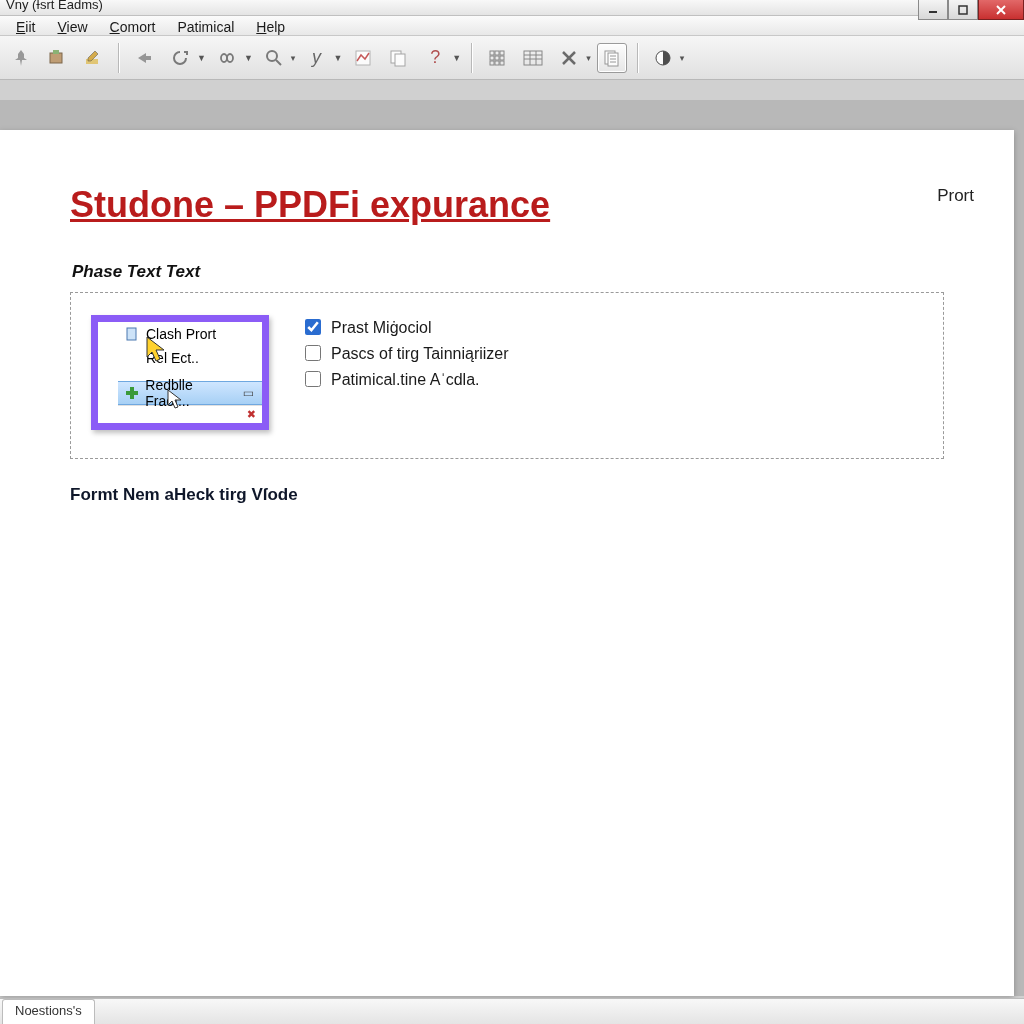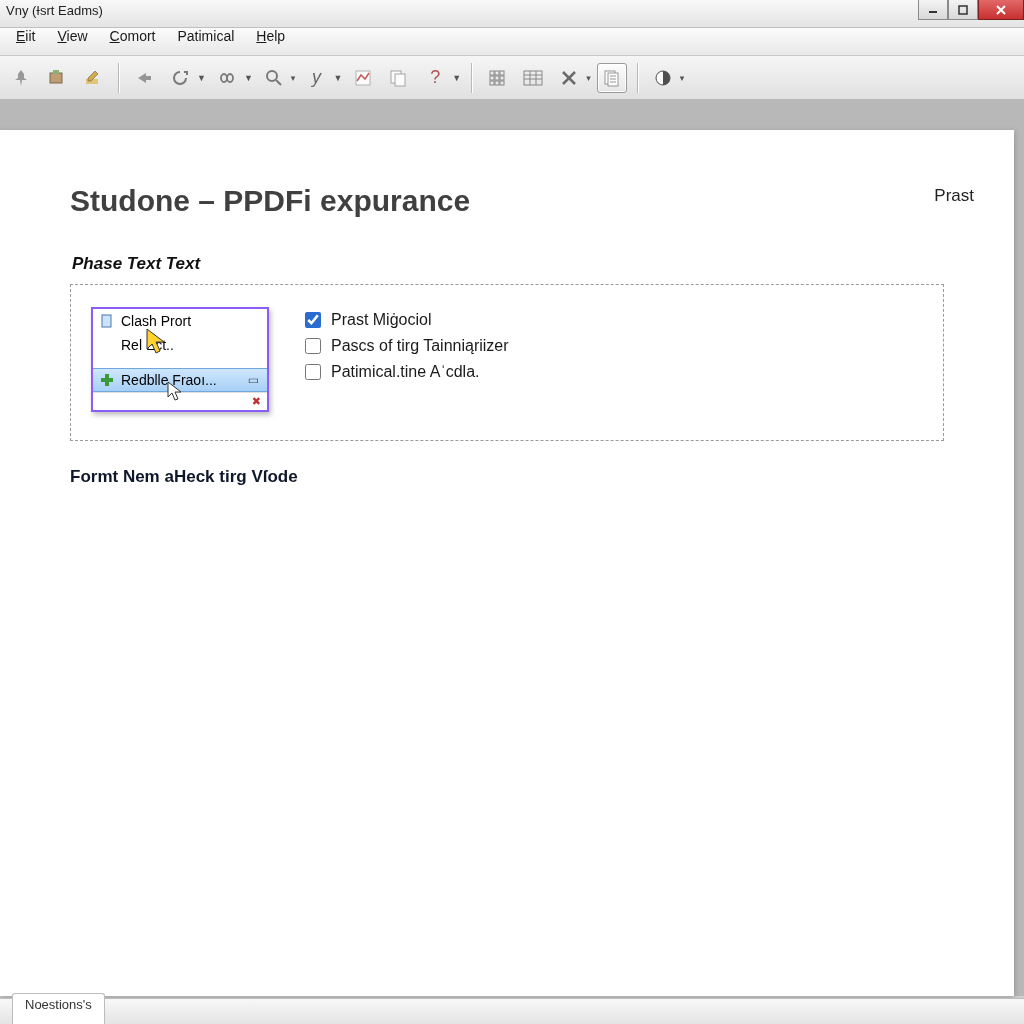--- a/index.html
+++ b/index.html
@@ -1,62 +1,62 @@
 <!DOCTYPE html>
 <html><head>
 <meta charset="utf-8">
 <style>
 * { margin:0; padding:0; box-sizing:border-box; font-family:"Segoe UI",Tahoma,sans-serif; }
 body { width:1024px; height:1024px; overflow:hidden; background:#d0d0d0; }
 
 
-.titlebar { height:28px; background:linear-gradient(#f8f8f8,#e4e4e4); border-bottom:1px solid #c0c0c0; display:flex; align-items:center; padding:0 0 6px 6px; font-size:13px; color:#222; position:relative; }
+.titlebar { height:16px; background:linear-gradient(#f8f8f8,#e4e4e4); border-bottom:1px solid #c0c0c0; display:flex; align-items:center; padding:0 0 6px 6px; font-size:13px; color:#222; position:relative; }
 .titlebar .controls { position:absolute; right:0; top:0; display:flex; height:20px; }
 .titlebar .wbtn { width:30px; height:20px; border:1px solid #8a8a8a; border-top:none; background:linear-gradient(#f4f4f4,#d8d8d8); display:flex; align-items:center; justify-content:center; font-size:11px; }
 .titlebar .wbtn.close { background:linear-gradient(#e26868,#c83030); color:#fff; width:46px; border-color:#7a2020; }
 
 
-.menubar { height:28px; background:linear-gradient(#fbfbfb,#e8e8e8); border-bottom:1px solid #c8c8c8; display:flex; align-items:flex-end; padding:8px 6px; font-size:14px; color:#1a1a1a; }
+.menubar { height:20px; background:linear-gradient(#fbfbfb,#e8e8e8); border-bottom:1px solid #c8c8c8; display:flex; align-items:flex-start; padding:0 6px; font-size:14px; color:#1a1a1a; }
 .menubar .mitem { padding:3px 12px 3px 10px; cursor:default; }
 .menubar .mitem .u { text-decoration:underline; }
 
 
 .toolbar { height:44px; background:linear-gradient(#f6f6f6,#e0e0e0); border-bottom:1px solid #b8b8b8; display:flex; align-items:center; padding:0 6px; gap:6px; }
 .tbtn { width:30px; height:30px; display:flex; align-items:center; justify-content:center; color:#555; border:1px solid transparent; border-radius:3px; }
 .tbtn.framed { border:1px solid #9a9a9a; background:linear-gradient(#fdfdfd,#e6e6e6); box-shadow:inset 0 0 0 1px #fff; }
 .tbtn svg, .tbtn .glyph { opacity:.85; }
 .tdd { display:flex; align-items:center; gap:2px; }
 .tdd .caret { font-size:9px; color:#555; }
 .tsep { width:1px; height:30px; background:#b8b8b8; margin:0 4px; box-shadow:1px 0 #fff; }
 
 
 .workspace { position:absolute; top:100px; left:0; right:0; bottom:28px; background:#b8b8b8; padding:30px 0 0 0; }
 .page { background:#fff; margin:0 10px 0 0; height:100%; box-shadow:0 2px 6px rgba(0,0,0,.25); padding:54px 70px 0 70px; position:relative; }
 .page .corner { position:absolute; right:40px; top:56px; font-size:17px; color:#222; }
-.page h1 { font-size:30px; font-weight:600; color:#404040; margin-bottom:36px; }
+.page h1 { font-size:36px; font-weight:600; color:#b91c1c; margin-bottom:36px;text-decoration:underline; }
 .page .sect { font-size:17px; font-weight:600; color:#111; margin:0 0 10px 2px;font-style:italic; }
 
 .panel { border:1px dashed #9a9a9a; padding:22px 26px 28px 20px; display:flex; gap:36px; align-items:flex-start; margin-bottom:26px; }
 
-.ctxmenu { width:178px; border:2px solid #8b5cf6; background:#fff; box-shadow:2px 3px 5px rgba(0,0,0,.25); font-size:14px; }
+.ctxmenu { width:178px; border:7px solid #8b5cf6; background:#fff; box-shadow:2px 3px 5px rgba(0,0,0,.25); font-size:14px;padding-left:20px; }
 .ctxmenu .row { display:flex; align-items:center; height:24px; padding:0 8px 0 6px; gap:6px; position:relative; }
 .ctxmenu .row.sel { background:linear-gradient(#cfe6ff,#a7d0f5); border:1px solid #6fa8e0; border-left:none; border-right:none;margin-top:11px; }
 .ctxmenu .row .ic { width:16px; height:16px; display:flex; align-items:center; justify-content:center; }
 .ctxmenu .row .end { margin-left:auto; font-size:12px; color:#444; }
 .ctxmenu-wrap { position:relative; }
 .ctxmenu .footer { height:18px; border-top:1px solid #e0e0e0; display:flex; justify-content:flex-end; align-items:center; padding-right:6px; color:#c03030; font-size:11px; }
 
 .checks { display:flex; flex-direction:column; gap:8px; font-size:16px; color:#1a1a1a; padding-top:4px; }
-.checks label { display:flex; align-items:center; gap:10px; }
+.checks label { display:flex; align-items:flex-start; gap:10px; }
 .checks input[type=checkbox] { width:16px; height:16px; accent-color:#2a6cd0; }
 
 .page .sect2 { font-size:17px; font-weight:600; color:#0f172a; }
 
 .statusbar { position:absolute; left:0; right:0; bottom:0; height:26px; background:linear-gradient(#f8f8f8,#e4e4e4); border-top:1px solid #bcbcbc; display:flex; align-items:flex-end; }
-.statusbar .tab { background:#fff; border:1px solid #bcbcbc; border-bottom:none; padding:3px 12px 12px 12px; font-size:13px; color:#333; margin-left:12px; border-radius:3px 3px 0 0; }
+.statusbar .tab { background:#fff; border:1px solid #bcbcbc; border-bottom:none; padding:3px 12px 6px 12px; font-size:13px; color:#333; margin-left:2px; border-radius:3px 3px 0 0; }
 </style>
 </head>
 <body>
 
 <div class="titlebar">
   <span>Vny (Ɨsrt Eadms)</span>
   <div class="controls">
     <div class="wbtn">
         <svg width="10" height="10">
           <line x1="1" y1="7" x2="9" y2="7" stroke="#333" stroke-width="2"></line>
@@ -207,21 +207,21 @@
           <circle cx="9" cy="9" r="7" fill="#fff" stroke="#333"></circle>
           <path d="M9 2a7 7 0 0 1 0 14z" fill="#333"></path>
         </svg>
       </div>
       <span class="caret">▾</span>
     </div>
 </div>
 
 <div class="workspace">
   <div class="page">
-    <div class="corner">Prast</div>
+    <div class="corner">Prort</div>
     <h1>Studone – PPDFi expurance</h1>
     <div class="sect">Phase Text Text</div>
 
     <div class="panel">
       <div class="ctxmenu-wrap">
         <div class="ctxmenu">
           <div class="row">
             <span class="ic">
                 <svg width="14" height="14">
                   <rect x="2" y="1" width="9" height="12" fill="#cde3f8" stroke="#4a78b0"></rect>

